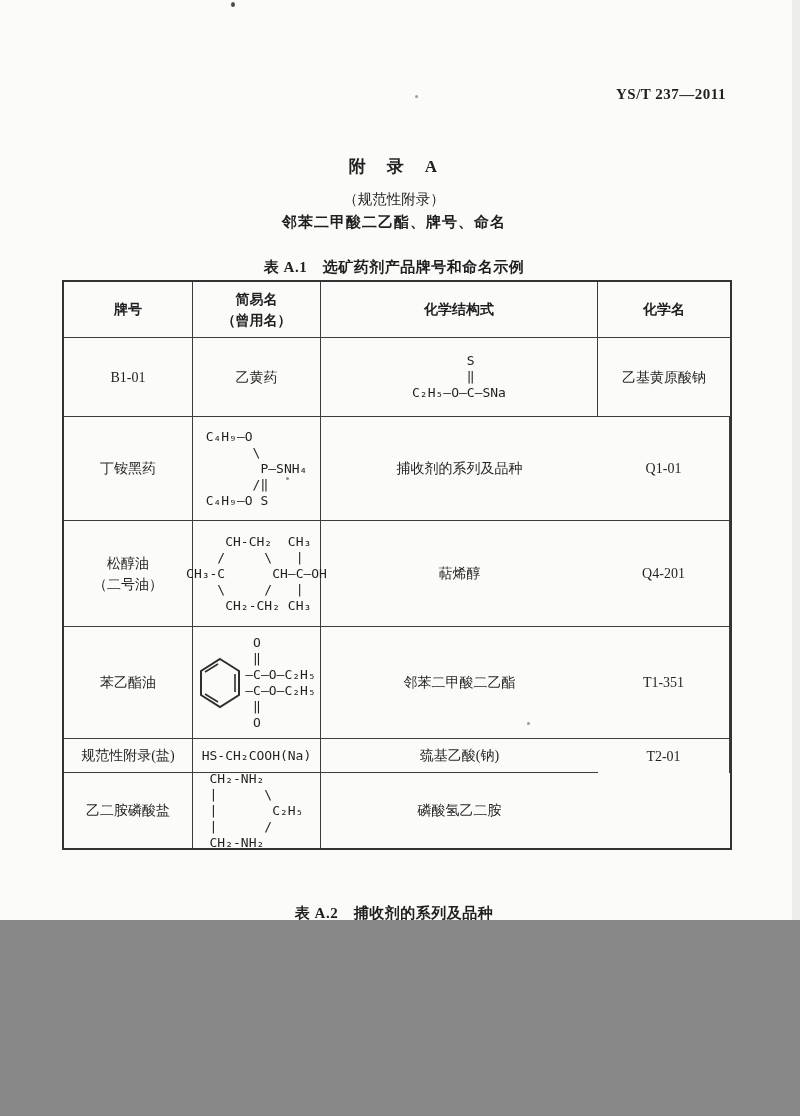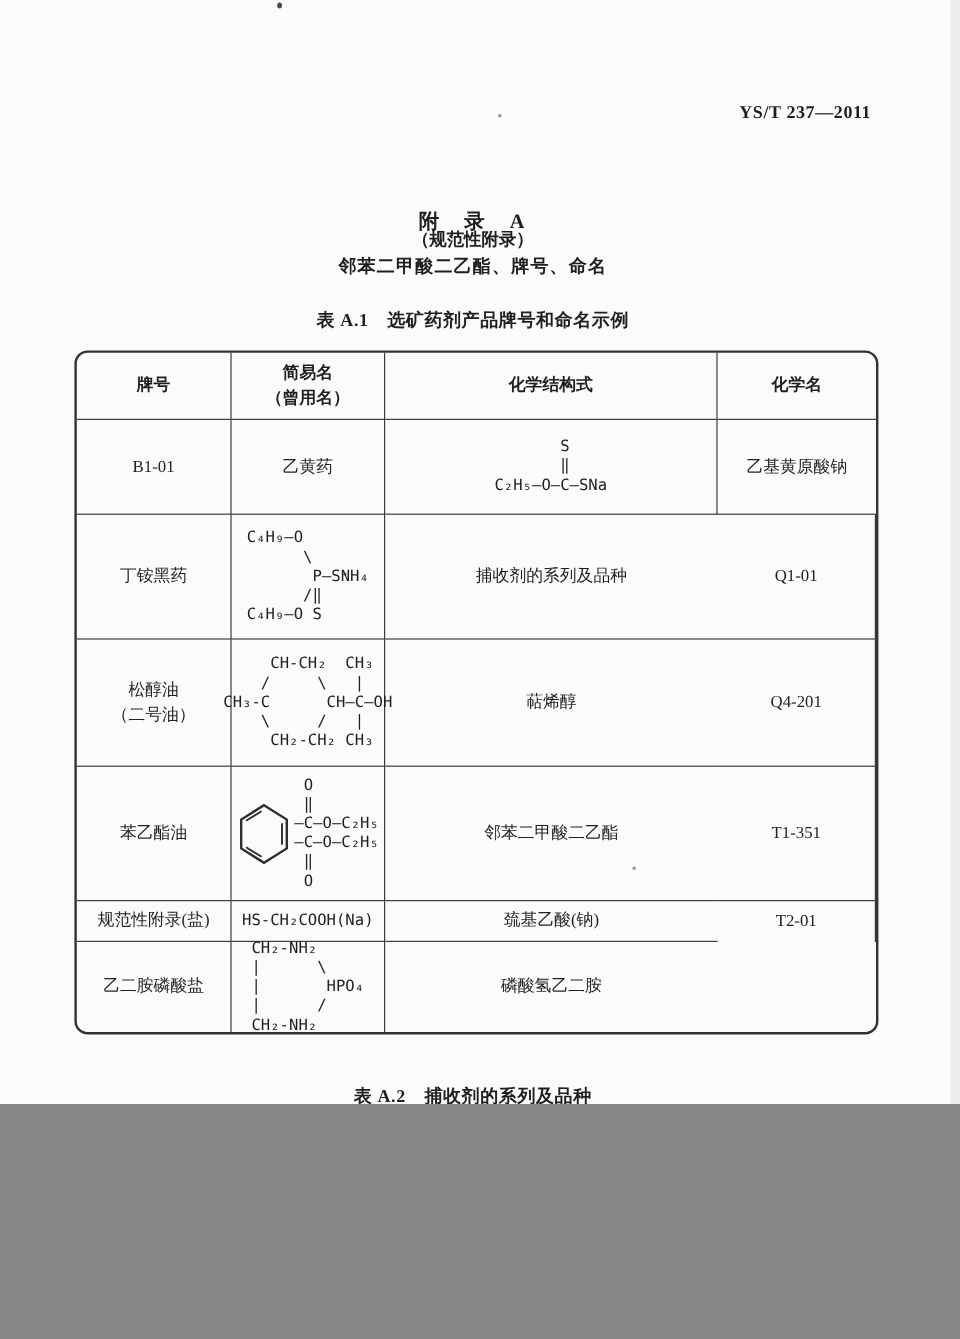--- a/index.html
+++ b/index.html
@@ -6,33 +6,32 @@
   .page{
     position:relative;width:800px;height:920px;margin:0 auto;
     background:#fbfbf9;overflow:hidden;
     font-family:"Liberation Serif","DejaVu Serif",serif;color:#1f1f1f;
   }
   .doc-number{
     position:absolute;top:86px;right:74px;
     font-size:15px;font-weight:bold;letter-spacing:.5px;
   }
   .centered{position:absolute;left:0;width:788px;text-align:center;}
-  .h-title{top:173px;font-size:17px;font-weight:bold;letter-spacing:2px;}
-  .h-subtitle{top:190px;font-size:14.5px;font-weight:bold;}
+  .h-title{top:155px;font-size:17px;font-weight:bold;letter-spacing:2px;}
+  .h-subtitle{top:190px;font-size:14.5px;font-weight:normal;}
   .h-heading{top:213px;font-size:15px;font-weight:bold;letter-spacing:1px;}
   .caption{font-size:15px;font-weight:bold;letter-spacing:.5px;}
   .caption-a1{top:258px;}
   .caption-a2{top:904px;}
 
   .tbl{position:absolute;display:grid;border:2px solid #333;background:transparent;z-index:2;}
   .tbl-a1{
-    left:62px;top:292px;
+    left:62px;top:280px;
     grid-template-columns:129px 128px 277px 132px;
     grid-template-rows:56px 79px 104px 106px 112px 34px 75px;
-    border-radius:11px;
   }
   .tbl-a2{
     left:80px;top:929px;
     grid-template-columns:163px 165px 168px 166px;
     grid-template-rows:38px 110px;
     padding-left:19px;
   }
   .cell{
     display:flex;align-items:center;justify-content:center;
     text-align:center;padding:2px 3px;box-sizing:border-box;
@@ -134,21 +133,21 @@
 
     <div class="cell">T1-351</div>
     <div class="cell">规范性附录(盐)</div>
     <div class="cell"><pre class="struct">HS-CH₂COOH(Na)</pre></div>
     <div class="cell last-col">巯基乙酸(钠)</div>
 
     <div class="cell last-row">T2-01</div>
     <div class="cell last-row">乙二胺磷酸盐</div>
     <div class="cell last-row"><pre class="struct">CH₂-NH₂
 |      \
-|       HPO₄
+|       C₂H₅
 |      /
 CH₂-NH₂</pre></div>
     <div class="cell last-col last-row">磷酸氢乙二胺</div>
   </div>
 
   <div class="centered caption caption-a2">表 A.2　捕收剂的系列及品种</div>
 
   <div class="tbl tbl-a2">
     <div class="cell hdr">系列号</div>
     <div class="cell hdr">系列名称</div>

